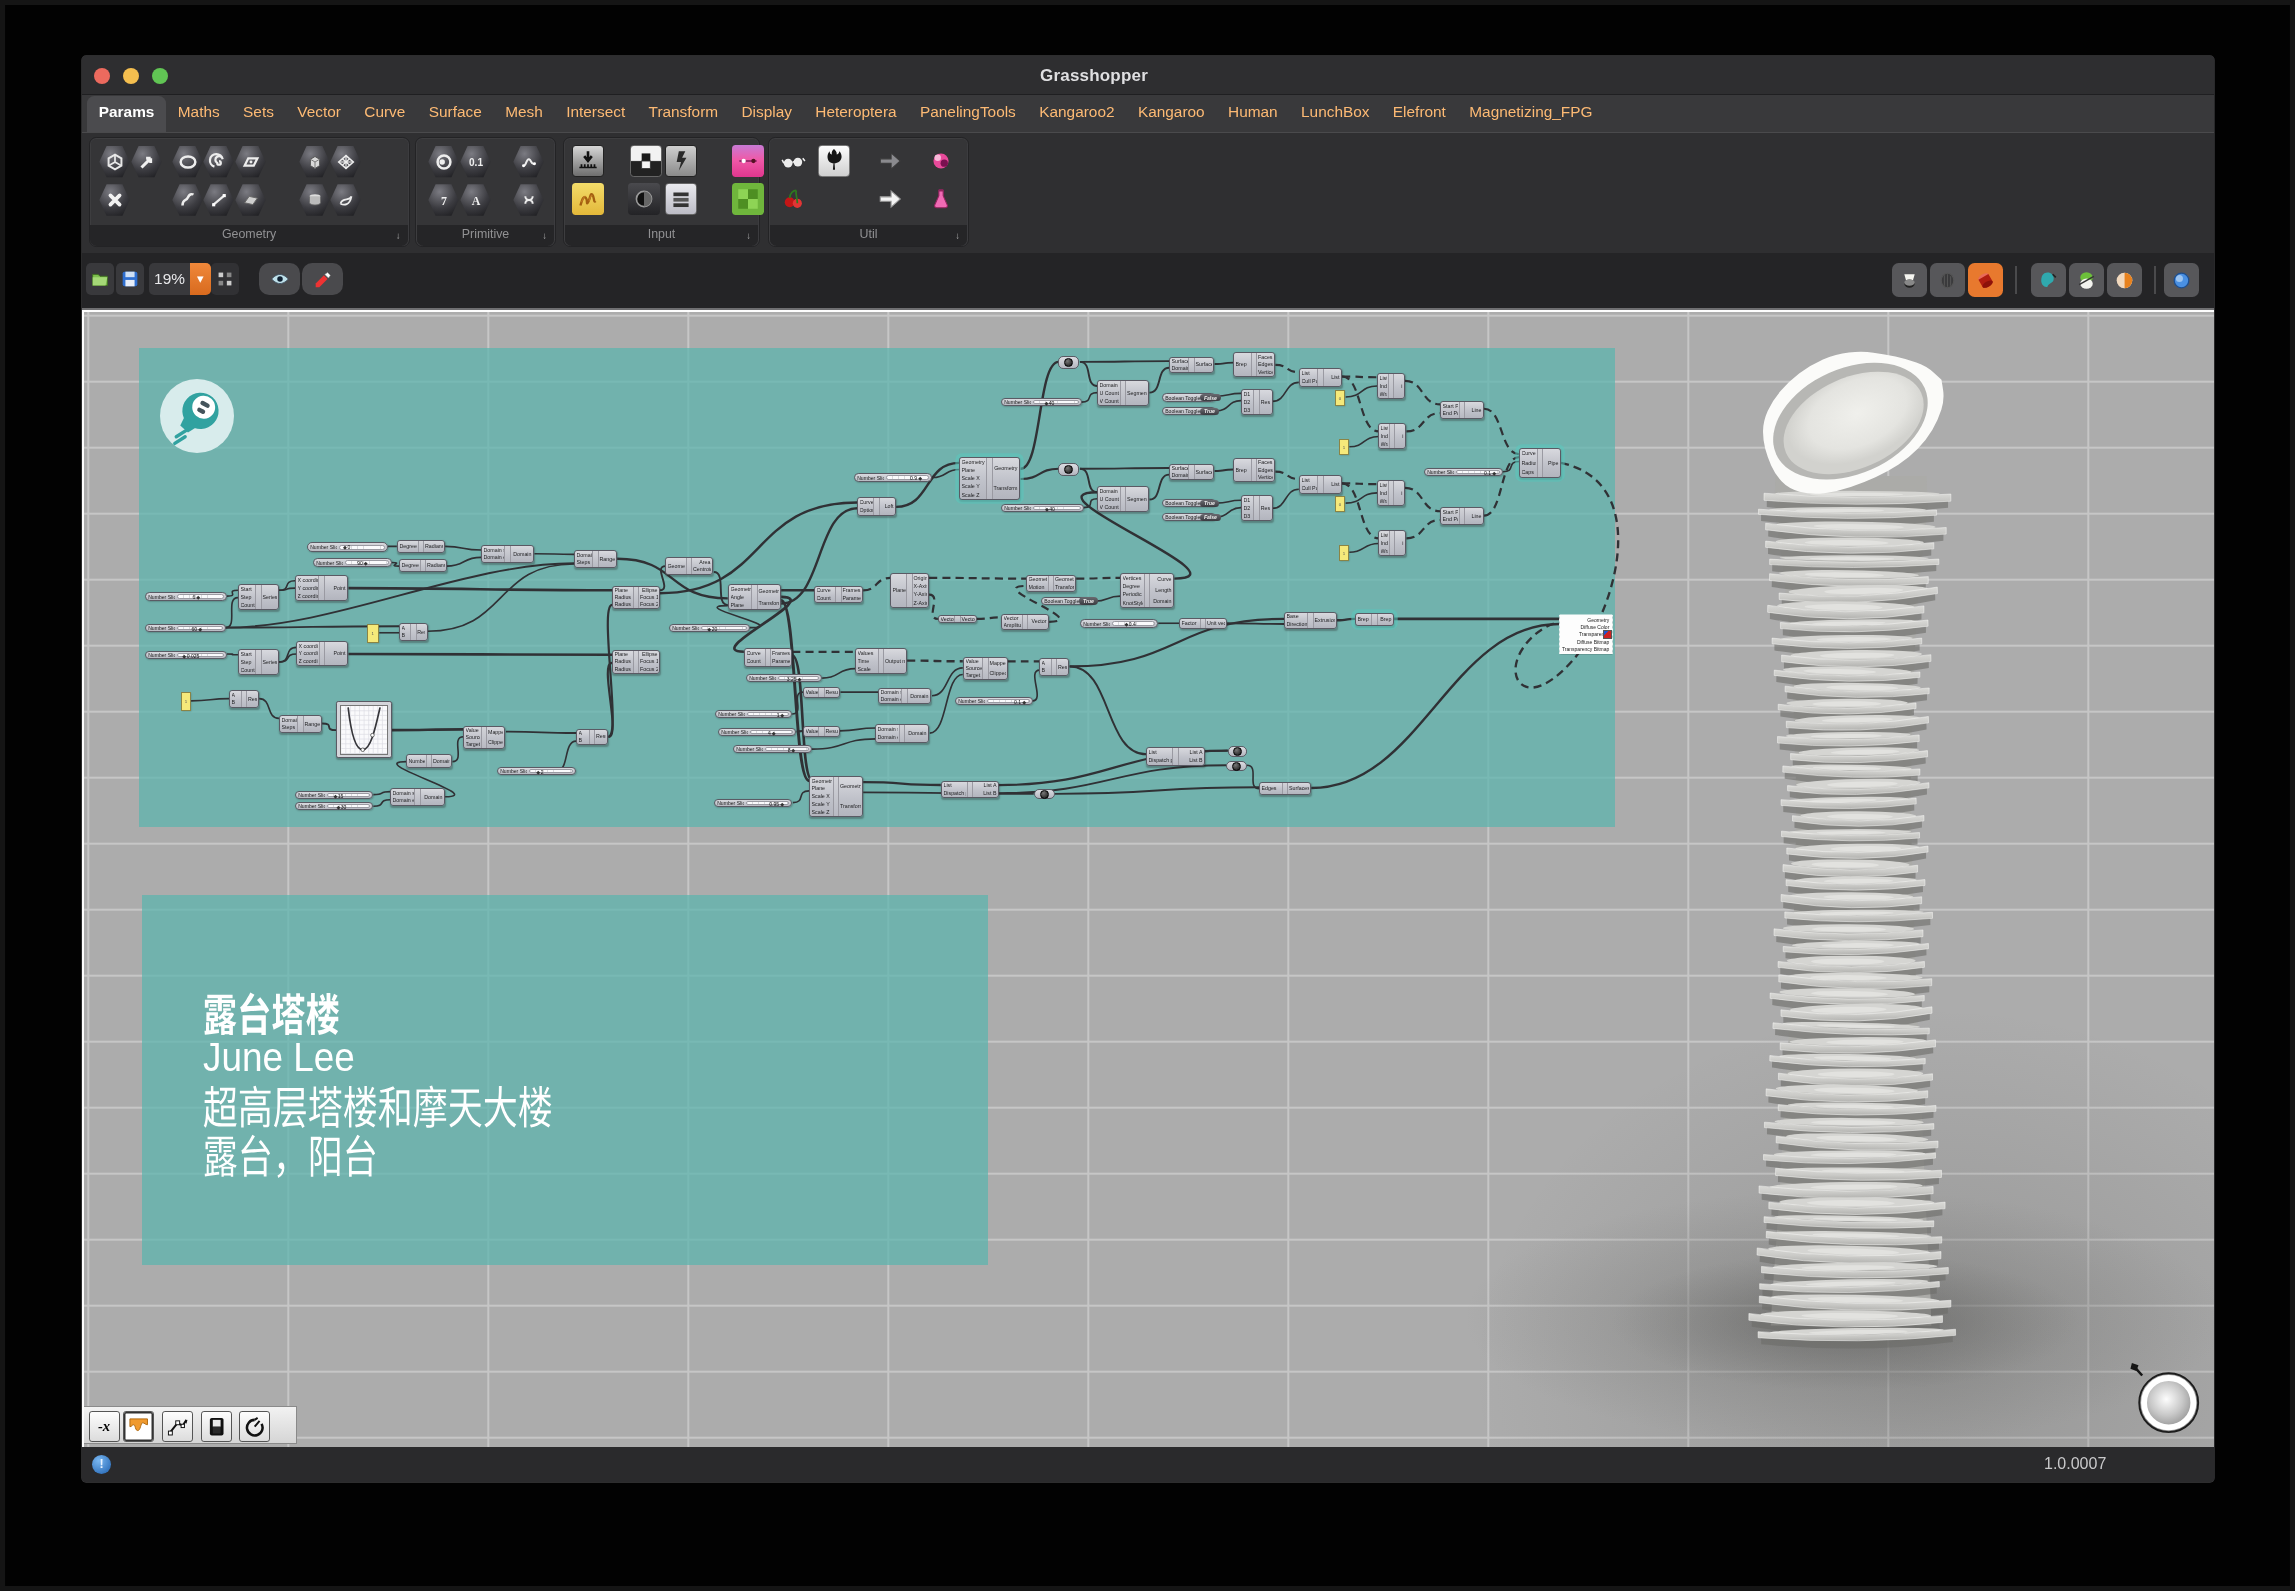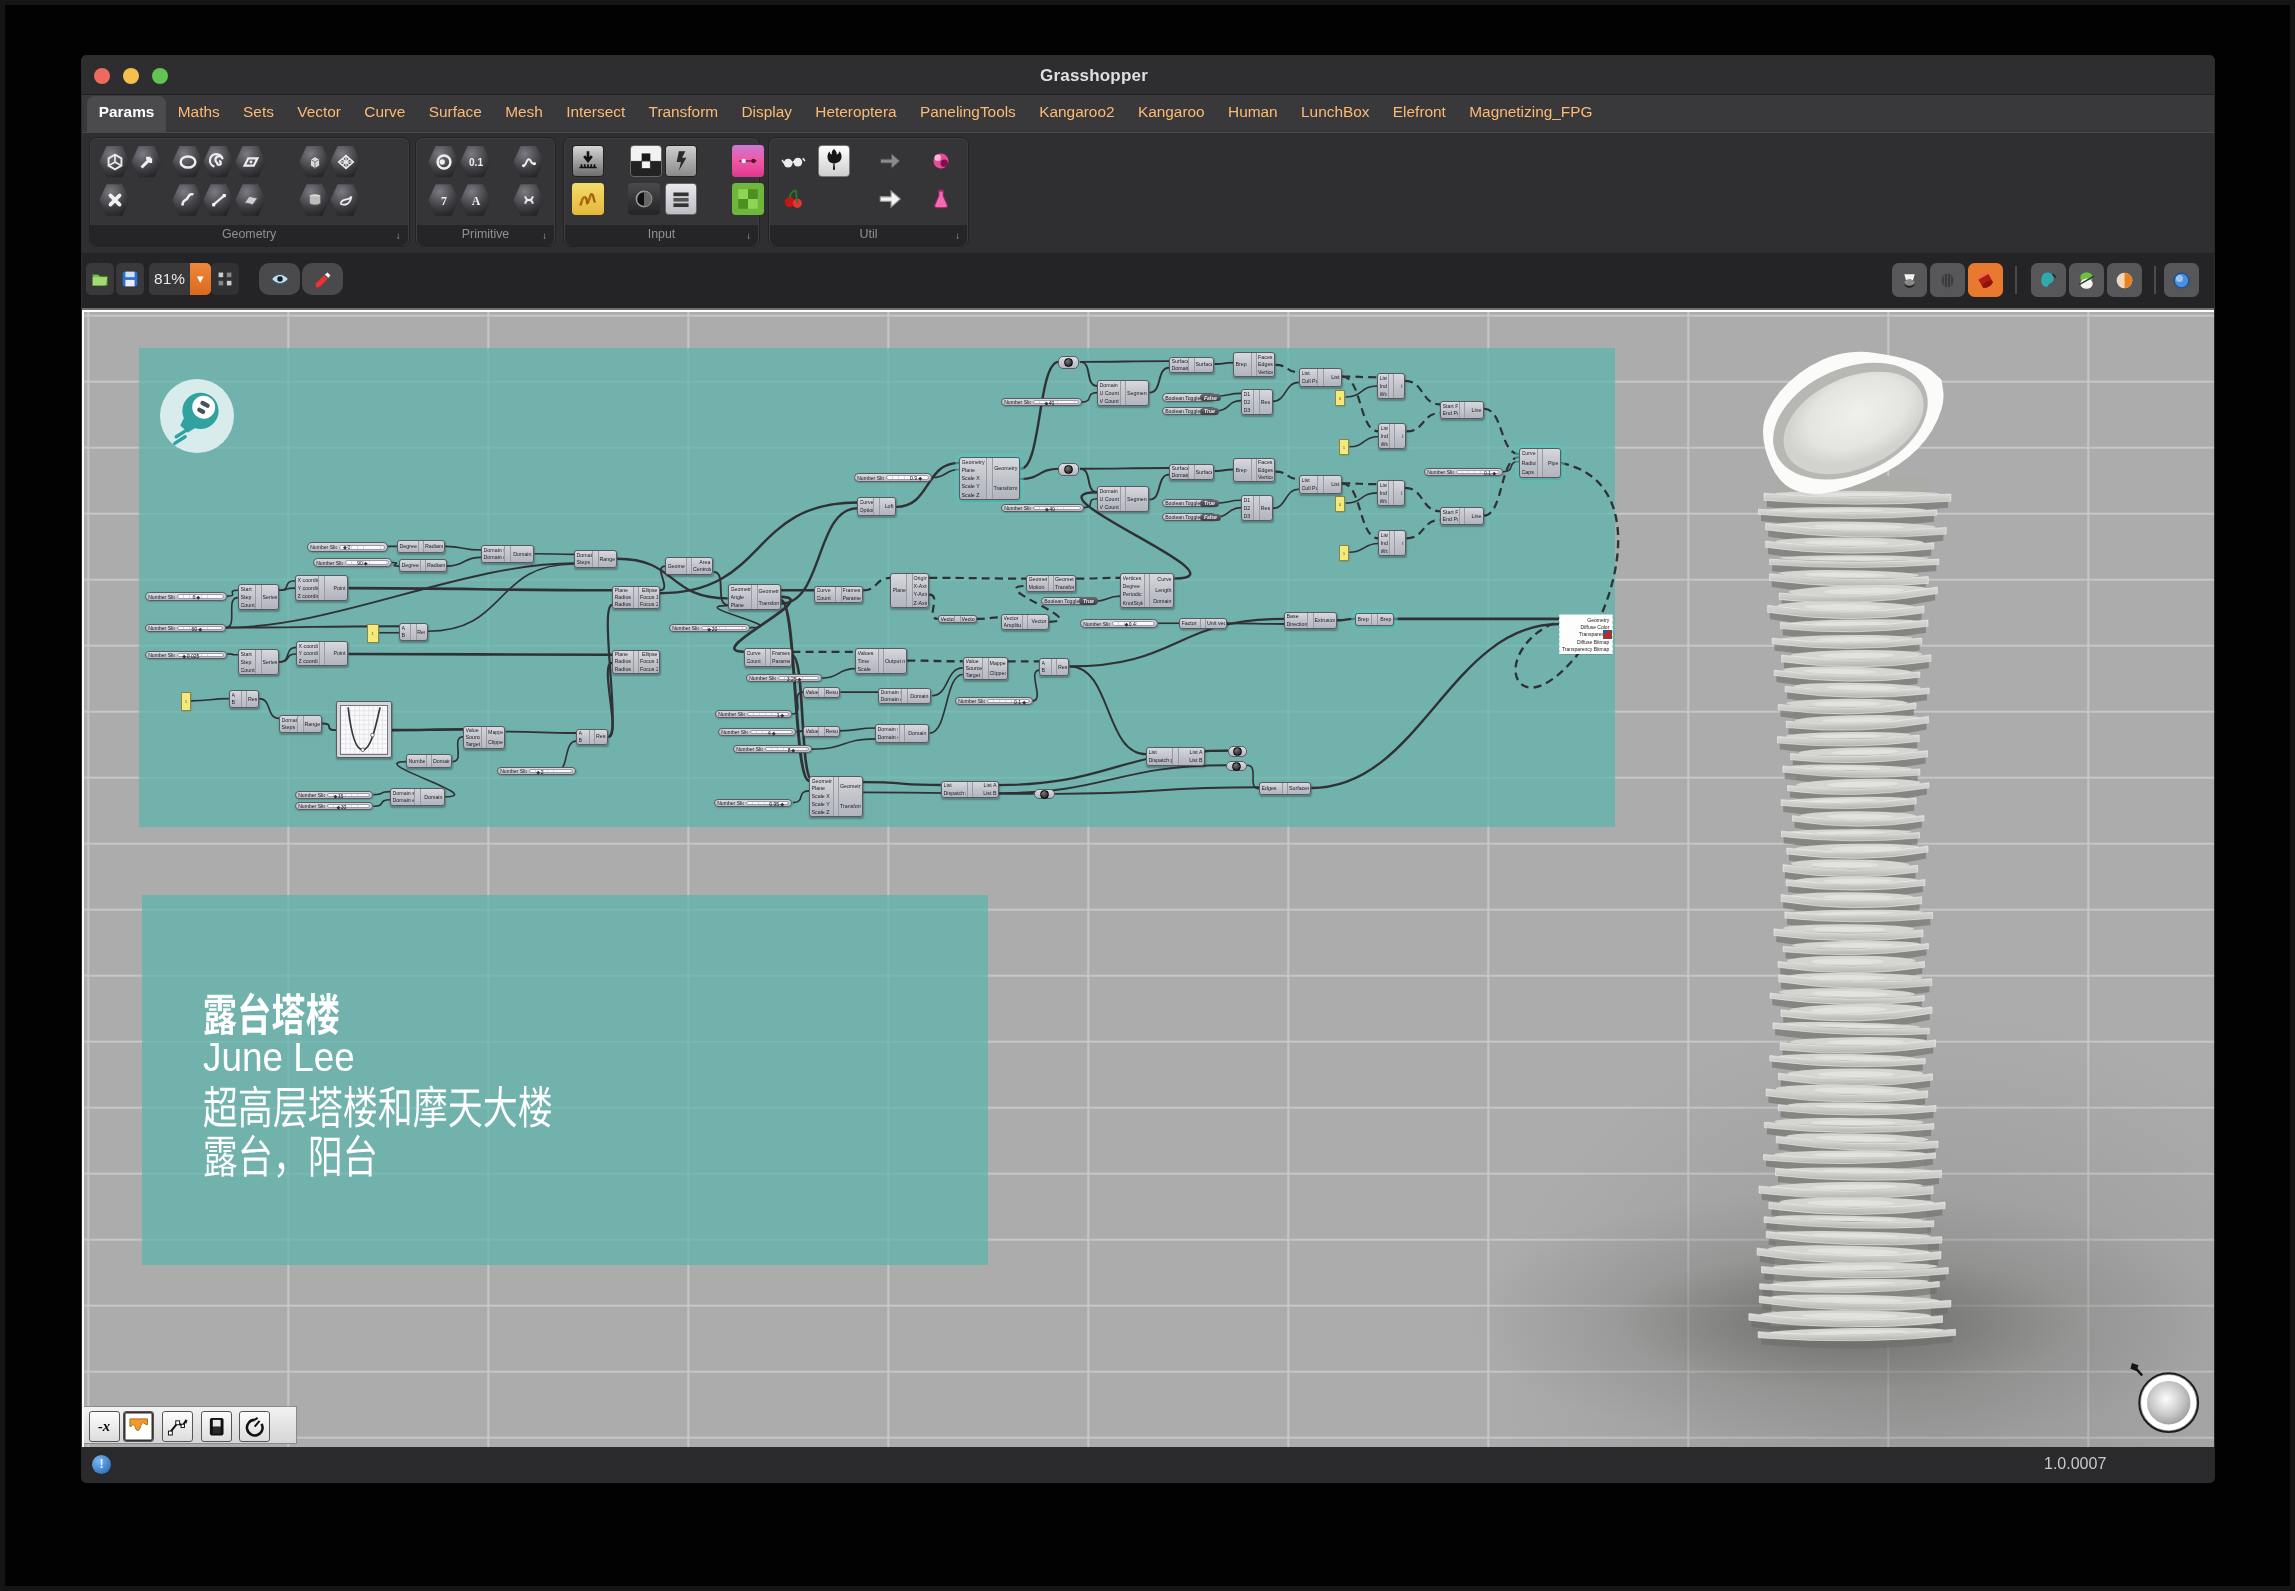--- a/index.html
+++ b/index.html
@@ -296,21 +296,21 @@
             <path d="M4 10h16l-2 9H4z" fill="#a5d877"></path>
           </svg>
         </div>
         <div class="tb2i" style="left:34px">
           <svg viewBox="0 0 24 24">
             <rect x="4" y="4" width="16" height="16" rx="2" fill="#2f6fd0"></rect>
             <rect x="7" y="4" width="10" height="6" fill="#cfe0f5"></rect>
             <rect x="7" y="13" width="10" height="7" fill="#e8eef8"></rect>
           </svg>
         </div>
-        <div id="zoombox">81%</div>
+        <div id="zoombox">19%</div>
         <div id="zoomdd">▾</div>
         <div class="tb2i dark" style="left:129px">
           <svg viewBox="0 0 24 24">
             <rect x="5" y="5" width="5" height="5" fill="#ccc"></rect>
             <rect x="14" y="5" width="5" height="5" fill="#888"></rect>
             <rect x="5" y="14" width="5" height="5" fill="#888"></rect>
             <rect x="14" y="14" width="5" height="5" fill="#ccc"></rect>
           </svg>
         </div>
         <div class="tb2i pill" style="left:177px">

